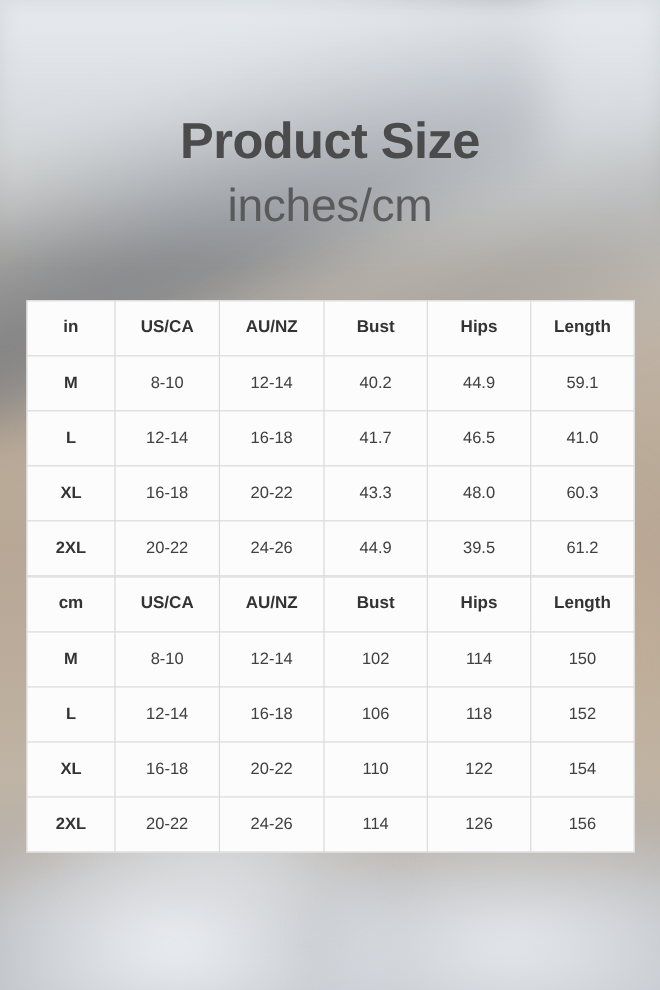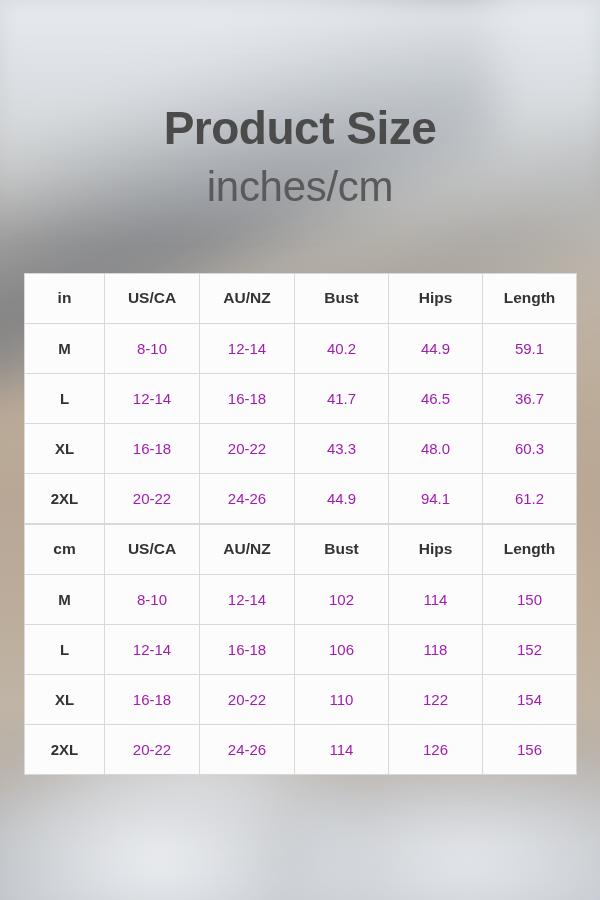--- a/index.html
+++ b/index.html
@@ -150,21 +150,21 @@
   }
   table.size-table + table.size-table {
     border-top: 0;
   }
   table.size-table td, table.size-table th {
     border: 1px solid #d8d8d8;
     height: 50px;
     text-align: center;
     vertical-align: middle;
     font-size: 15px;
-    color: #a21caf;
+    color: #404040;
     font-weight: normal;
     background: rgba(252,252,252,0.93);
   }
   table.size-table tr.header-row th {
     font-weight: bold;
     font-size: 15.5px;
     color: #333;
   }
   table.size-table td.row-label {
     font-weight: bold;
@@ -227,36 +227,36 @@
           <td>40.2</td>
           <td>44.9</td>
           <td>59.1</td>
         </tr>
         <tr>
           <td class="row-label">L</td>
           <td>12-14</td>
           <td>16-18</td>
           <td>41.7</td>
           <td>46.5</td>
-          <td>36.7</td>
+          <td>41.0</td>
         </tr>
         <tr>
           <td class="row-label">XL</td>
           <td>16-18</td>
           <td>20-22</td>
           <td>43.3</td>
           <td>48.0</td>
           <td>60.3</td>
         </tr>
         <tr>
           <td class="row-label">2XL</td>
           <td>20-22</td>
           <td>24-26</td>
           <td>44.9</td>
-          <td>94.1</td>
+          <td>39.5</td>
           <td>61.2</td>
         </tr>
       </tbody>
     </table>
 
     <table class="size-table">
       <colgroup>
         <col class="c0">
           <col class="c1">
           <col class="c2">

